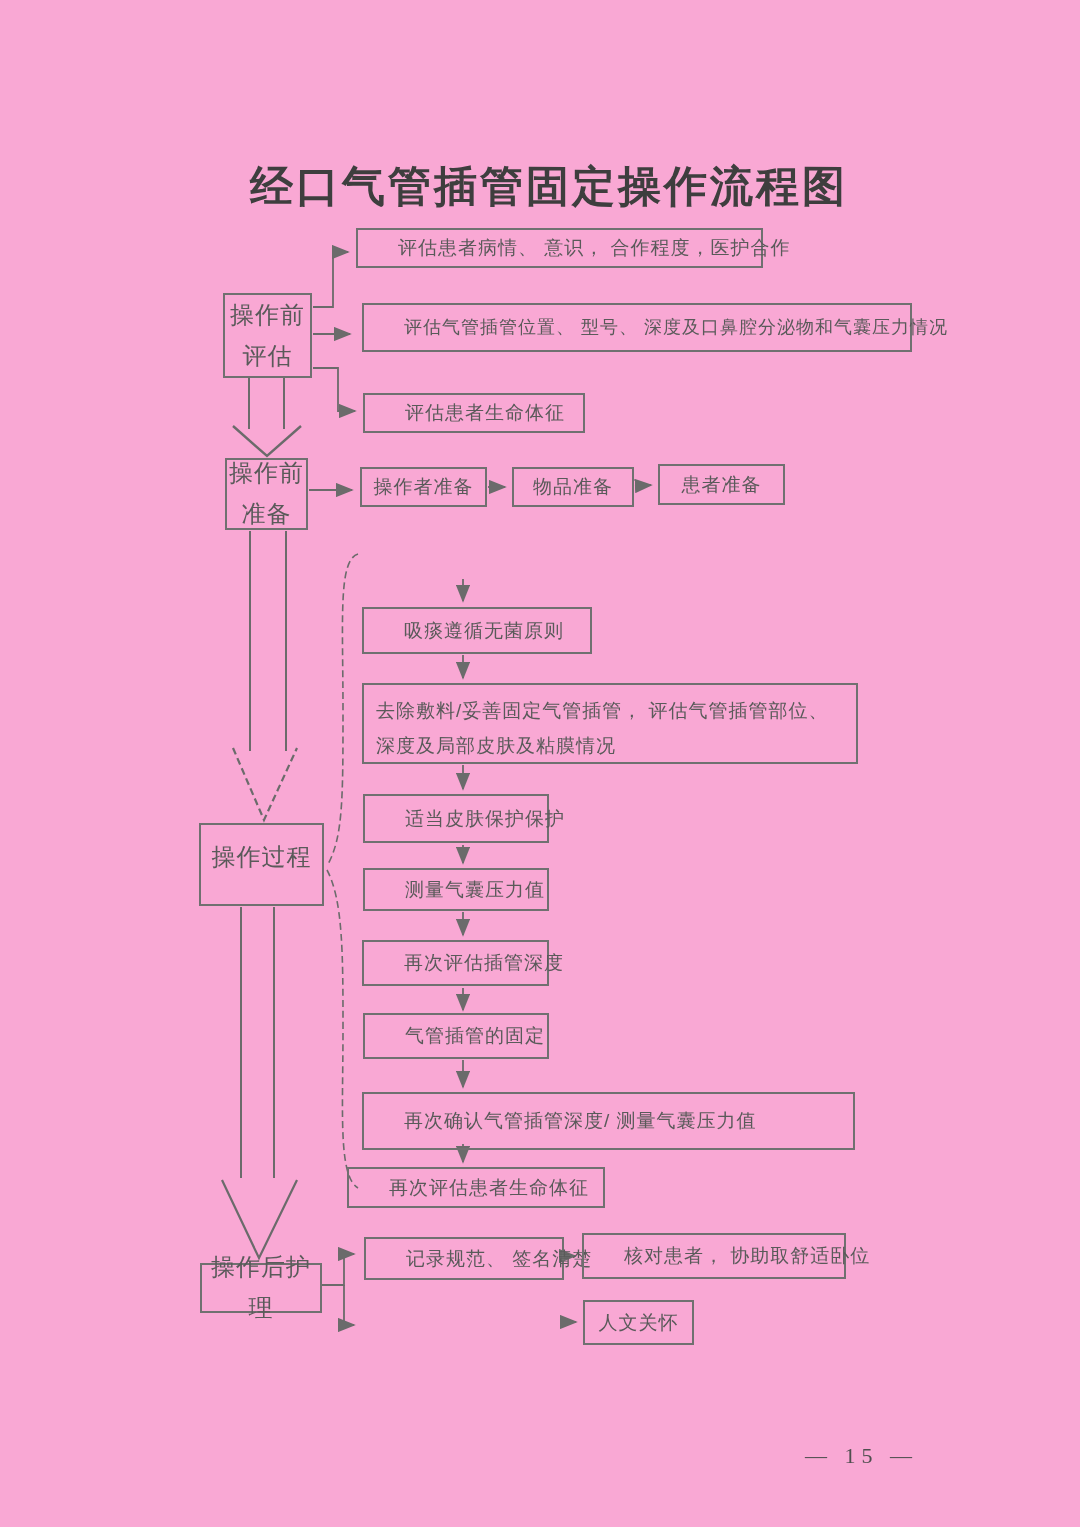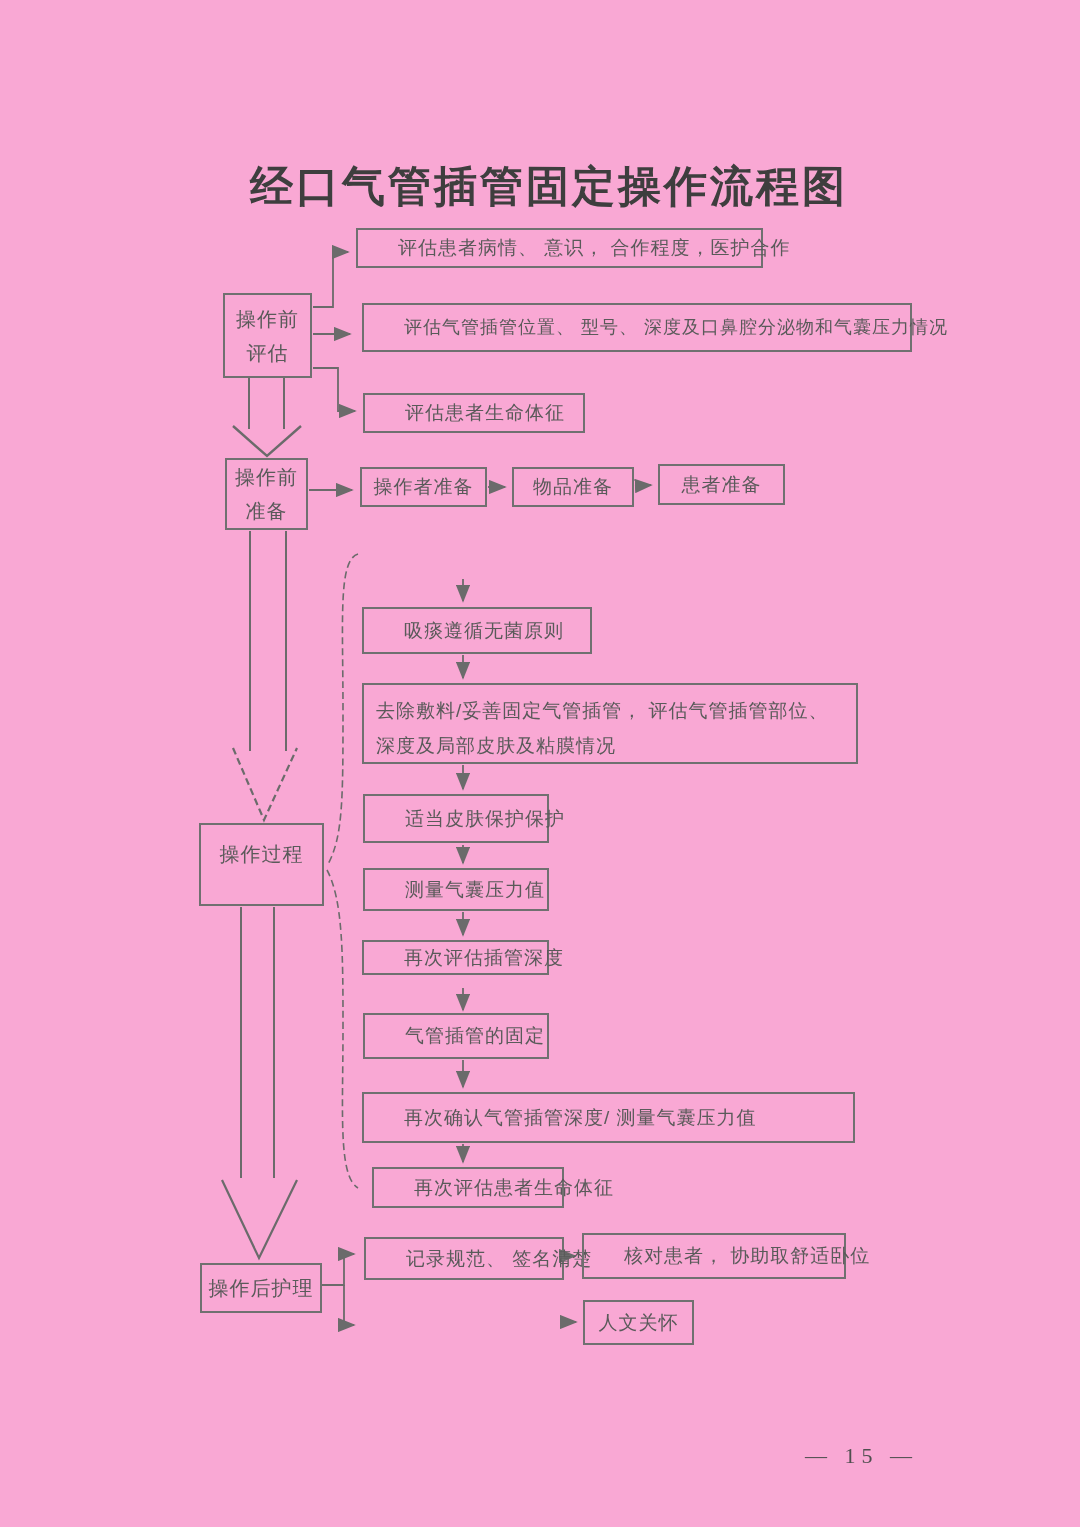--- a/index.html
+++ b/index.html
@@ -36,21 +36,21 @@
     line-height:1.35;
   }
   .tb{padding-left:12px;justify-content:flex-start;text-align:left;}
   .nowrap{white-space:nowrap;padding-left:40px;}
   .small{font-size:18px;}
   .center{justify-content:center;padding-left:0;text-align:center;}
   .stage{
     justify-content:center;
     text-align:center;
     white-space:pre-line;
-    font-size:20px;
+    font-size:24px;
     line-height:1.7;
   }
   .top-align{align-items:flex-start;padding-top:12px;}
   .wrap3{align-items:flex-start;padding-top:8px;padding-right:8px;line-height:1.85;}
   .connectors{position:absolute;top:0;left:0;z-index:0;}
   .pageno{
     position:absolute;
     top:1443px;right:162px;
     font-family:"Liberation Serif", serif;
     font-size:22px;
@@ -137,24 +137,24 @@
   <div class="box center" style="left:360px;top:467px;width:127px;height:40px">操作者准备</div>
   <div class="box center" style="left:512px;top:467px;width:122px;height:40px">物品准备</div>
   <div class="box center" style="left:658px;top:464px;width:127px;height:41px">患者准备</div>
 
   <div class="box stage top-align" style="left:199px;top:823px;width:125px;height:83px">操作过程</div>
 
   <div class="box tb nowrap" style="left:362px;top:607px;width:230px;height:47px">吸痰遵循无菌原则</div>
   <div class="box tb wrap3" style="left:362px;top:683px;width:496px;height:81px">去除敷料/妥善固定气管插管， 评估气管插管部位、 深度及局部皮肤及粘膜情况</div>
   <div class="box tb nowrap" style="left:363px;top:794px;width:186px;height:49px">适当皮肤保护保护</div>
   <div class="box tb nowrap" style="left:363px;top:868px;width:186px;height:43px">测量气囊压力值</div>
-  <div class="box tb nowrap" style="left:362px;top:940px;width:187px;height:35px">再次评估插管深度</div>
+  <div class="box tb nowrap" style="left:362px;top:940px;width:187px;height:46px">再次评估插管深度</div>
   <div class="box tb nowrap" style="left:363px;top:1013px;width:186px;height:46px">气管插管的固定</div>
-  <div class="box tb nowrap" style="left:362px;top:1092px;width:493px;height:51px">再次确认气管插管深度/ 测量气囊压力值</div>
-  <div class="box tb nowrap" style="left:372px;top:1167px;width:192px;height:41px">再次评估患者生命体征</div>
+  <div class="box tb nowrap" style="left:362px;top:1092px;width:493px;height:58px">再次确认气管插管深度/ 测量气囊压力值</div>
+  <div class="box tb nowrap" style="left:347px;top:1167px;width:258px;height:41px">再次评估患者生命体征</div>
 
   <div class="box stage" style="left:200px;top:1263px;width:122px;height:50px">操作后护理</div>
   <div class="box tb nowrap" style="left:364px;top:1237px;width:200px;height:43px">记录规范、 签名清楚</div>
   <div class="box tb nowrap" style="left:582px;top:1233px;width:264px;height:46px">核对患者， 协助取舒适卧位</div>
   <div class="box center" style="left:583px;top:1300px;width:111px;height:45px">人文关怀</div>
 
   <div class="pageno">—  15  —</div>
 
 </div>
 

